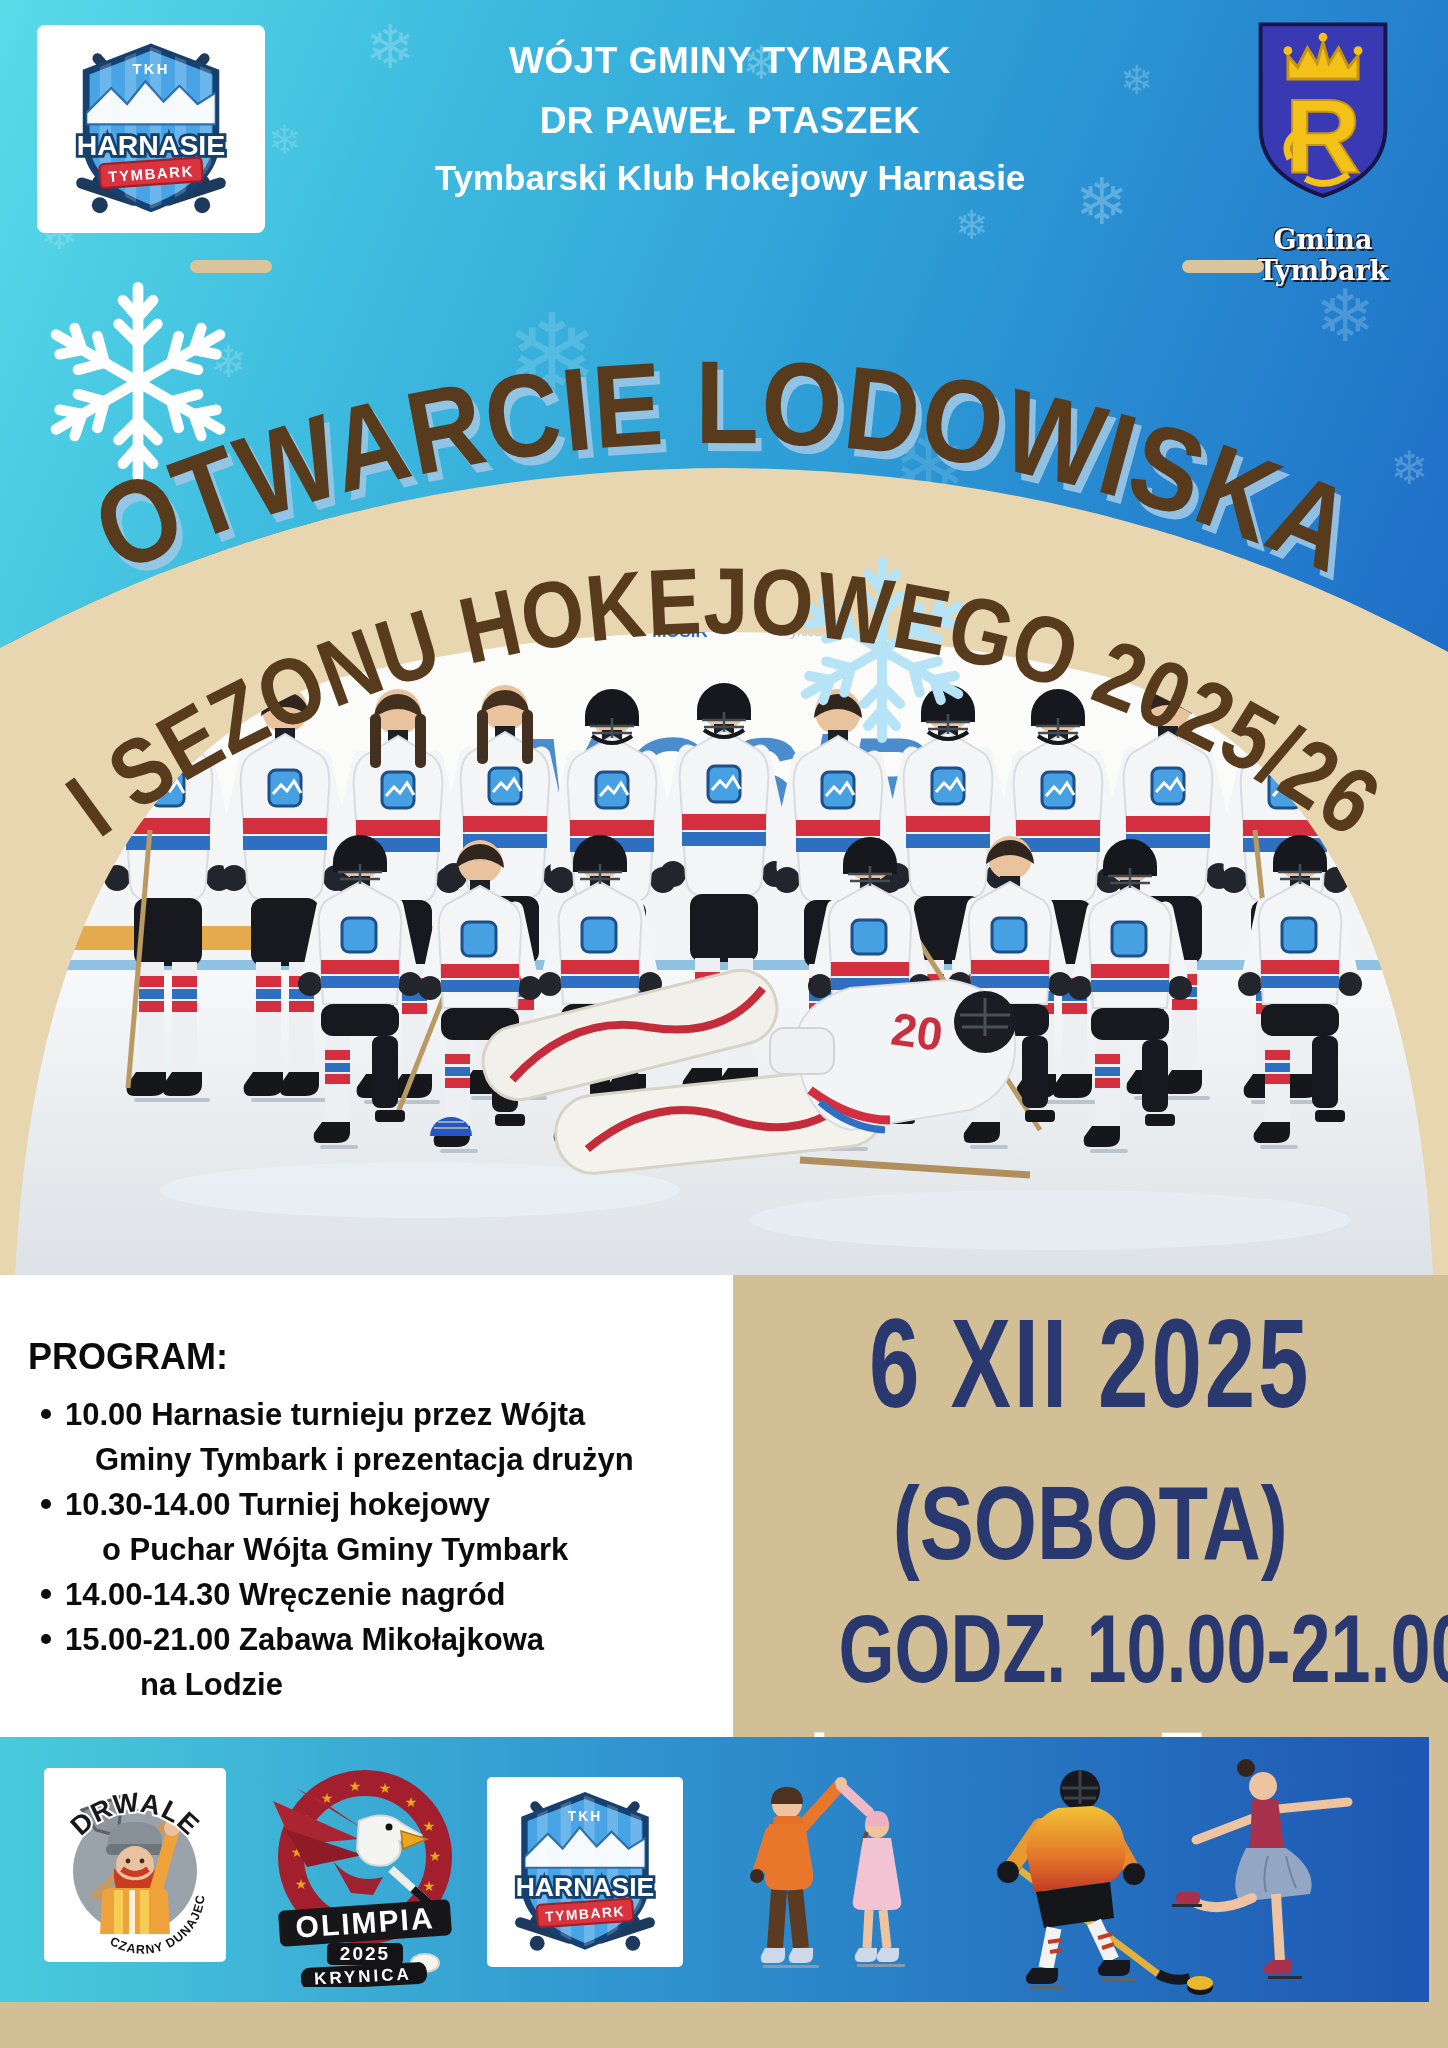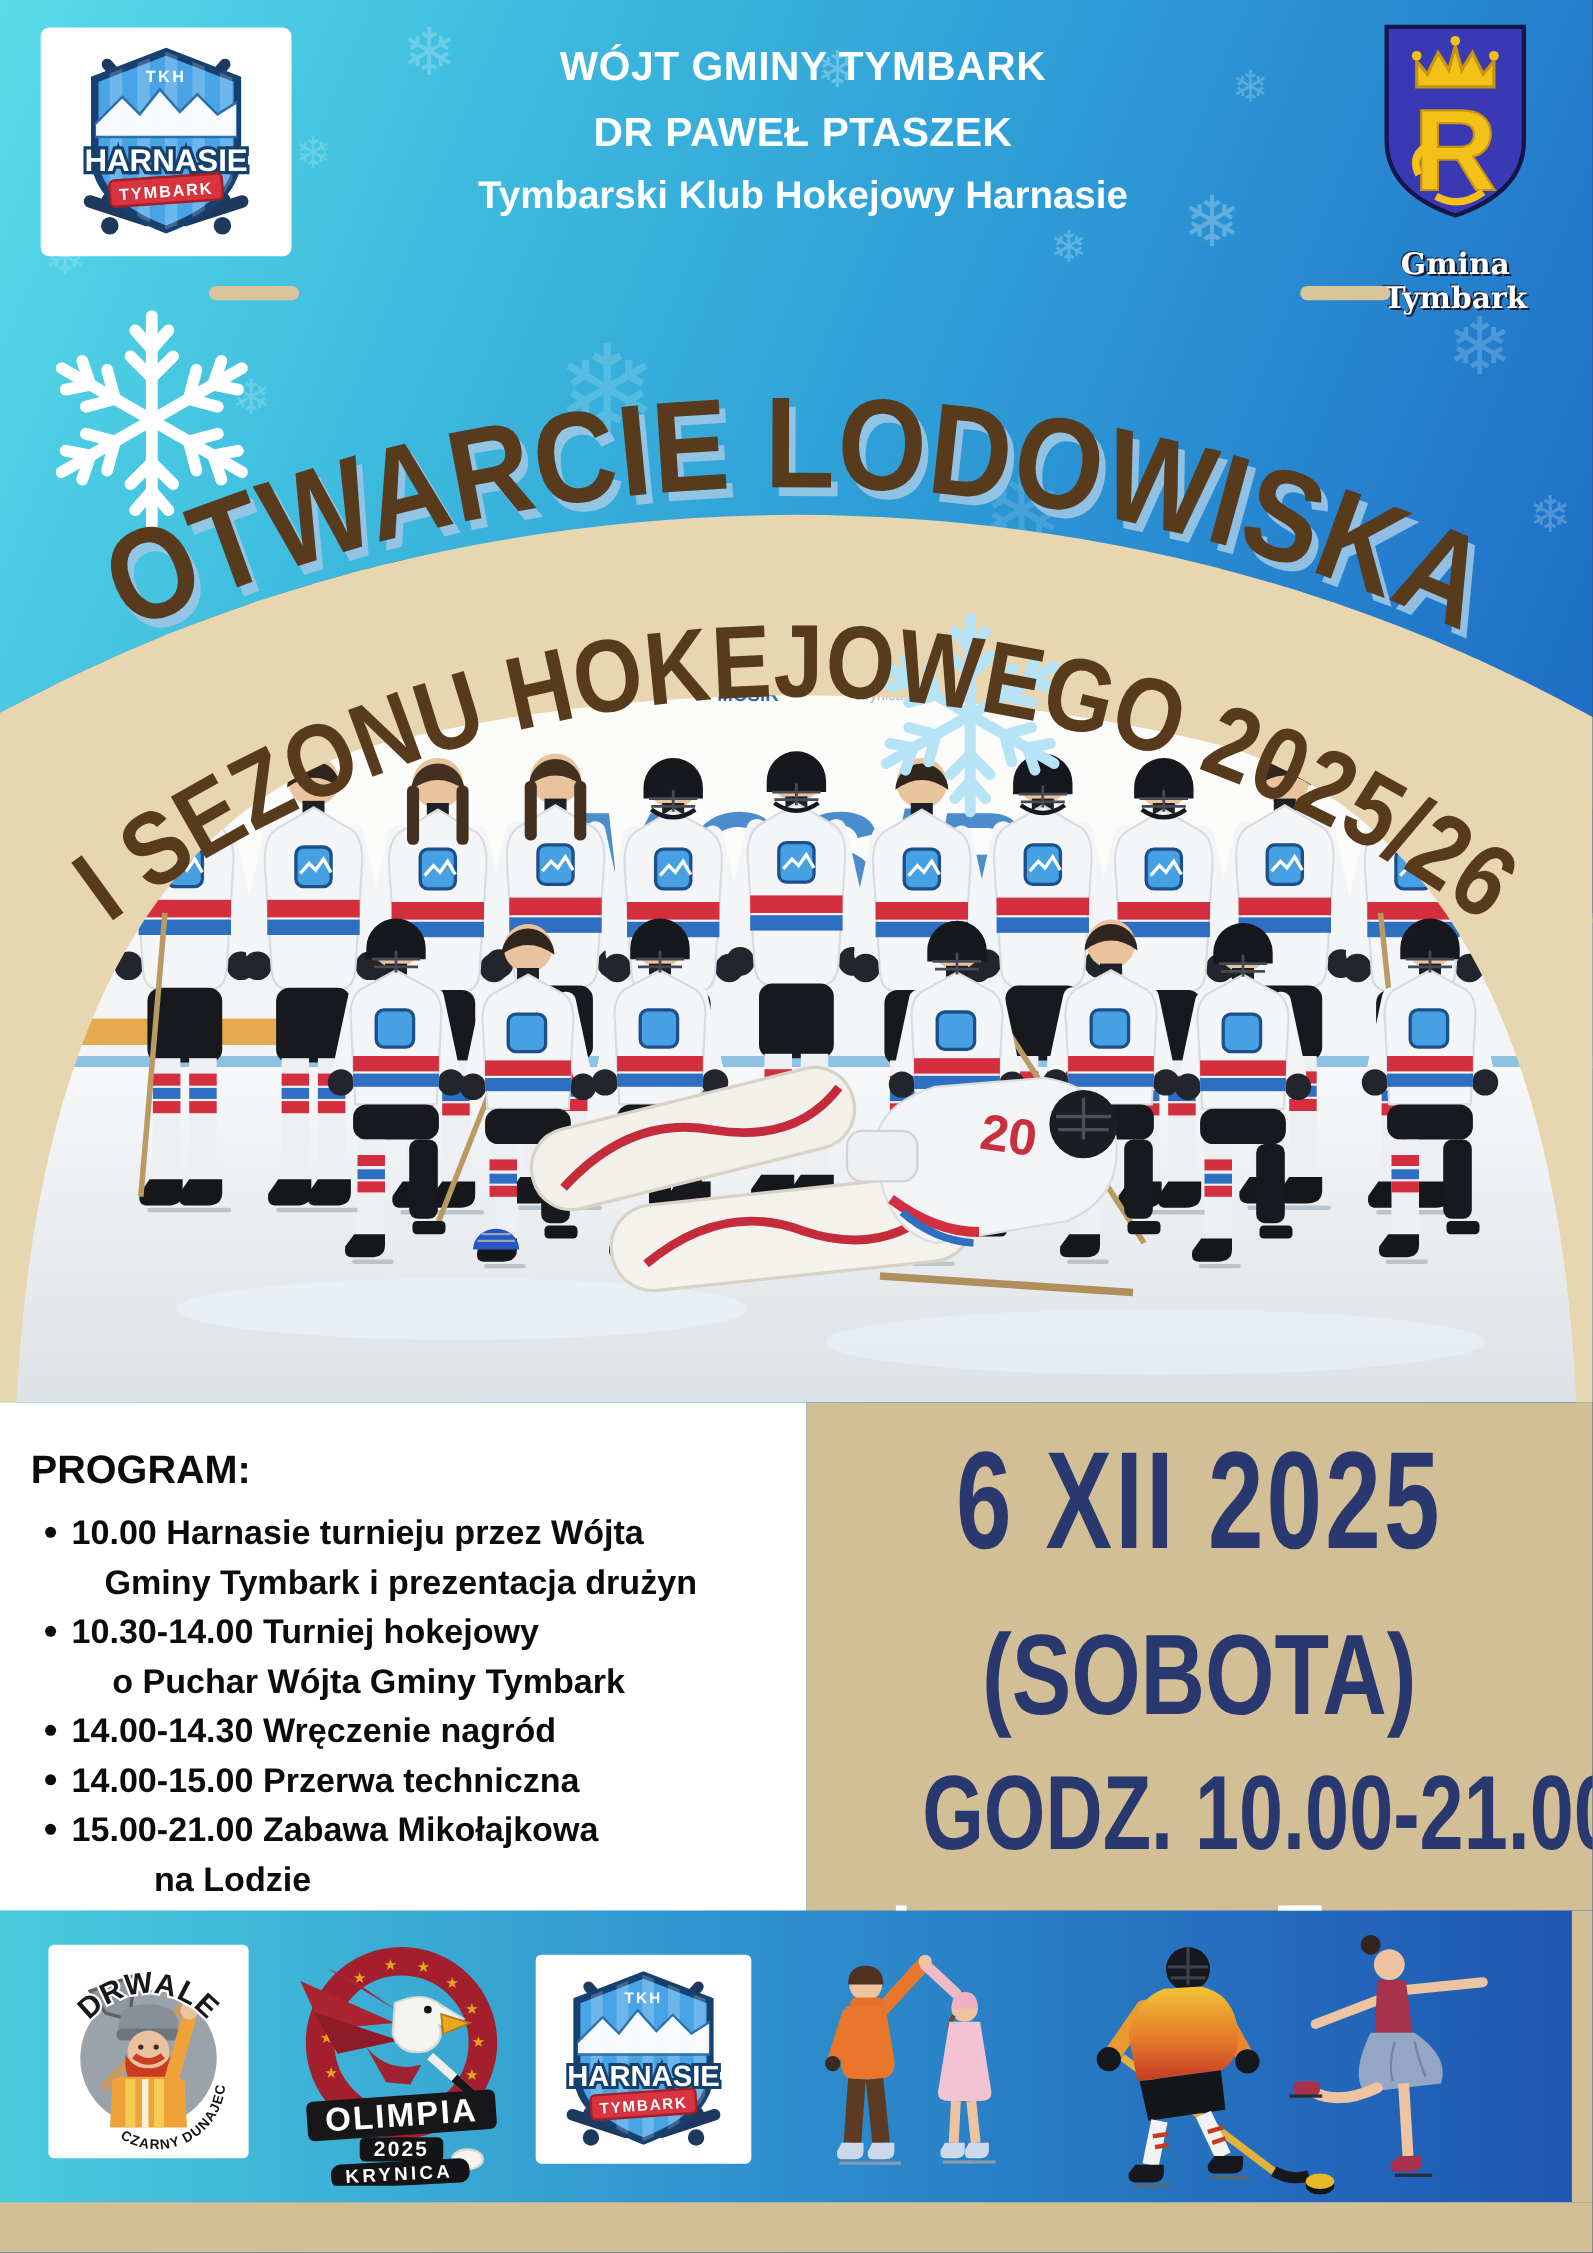--- a/index.html
+++ b/index.html
@@ -16,21 +16,21 @@
   .logo-card{position:absolute;left:37px;top:25px;width:228px;height:208px;background:#fff;border-radius:8px;
     display:flex;align-items:center;justify-content:center;z-index:4;}
   .coa{position:absolute;left:1243px;top:16px;width:160px;text-align:center;z-index:4;}
   .coa-caption{margin-top:4px;font-family:"DejaVu Serif",serif;font-weight:bold;font-size:27px;color:#fff;
     text-shadow:2px 2px 0 #1b1b2e, -1px -1px 0 #1b1b2e;}
   .photo{position:absolute;left:0;top:500px;width:1448px;height:775px;z-index:2;}
   .arch{position:absolute;left:0;top:0;width:1448px;height:1280px;z-index:3;pointer-events:none;}
   .t1{font-weight:900;font-size:118px;letter-spacing:1px;}
   .t2{font-weight:900;font-size:94px;letter-spacing:1px;}
   .panel-prog{position:absolute;left:0;top:1275px;width:733px;height:462px;background:#fff;z-index:5;
-    padding:40px 0 0 28px;box-sizing:border-box;color:#0c0c0c;}
+    padding:61px 0 0 28px;box-sizing:border-box;color:#0c0c0c;}
   .prog-h{font-size:36px;font-weight:bold;}
   .prog-list{list-style:none;margin:14px 0 0 0;padding:0;font-size:31px;font-weight:bold;}
   .prog-list li{position:relative;padding-left:37px;line-height:45px;}
   .prog-list li::before{content:"";position:absolute;left:13px;top:17px;width:10px;height:10px;border-radius:50%;background:#0c0c0c;}
   .l2:empty{display:none;}
   .i0 .l2{margin-left:30px;text-align:right;}
   .i1 .l2{margin-left:37px;}
   .i4 .l2{margin-left:75px;text-align:center;}
   .panel-date{position:absolute;left:733px;top:1275px;width:715px;height:462px;background:#d2bf96;z-index:5;
     text-align:center;color:#2a3870;font-weight:900;box-sizing:border-box;padding-top:26px;}
@@ -369,22 +369,20 @@
     <div class="prog-h">PROGRAM:</div>
     <ul class="prog-list">
       <li class="i0">
         <span class="l1">10.00 Harnasie turnieju przez Wójta</span><br>
         <span class="l2">Gminy Tymbark i prezentacja drużyn</span></li>
       <li class="i1">
         <span class="l1">10.30-14.00 Turniej hokejowy</span><br>
         <span class="l2">o Puchar  Wójta Gminy Tymbark</span></li>
       <li class="i2">
         <span class="l1">14.00-14.30 Wręczenie nagród</span></li>
-      <li class="i3">
-        <span class="l1">14.00-15.00 Przerwa techniczna</span></li>
       <li class="i4">
         <span class="l1">15.00-21.00 Zabawa Mikołajkowa</span><br>
         <span class="l2">na Lodzie</span></li>
     </ul>
   </div>
 
   <div class="panel-date">
     <div class="row d1"><span class="cond">6 XII 2025</span></div>
     <div class="row d2"><span class="cond">(SOBOTA)</span></div>
     <div class="row d3"><span class="cond">GODZ. 10.00-21.00</span></div>

